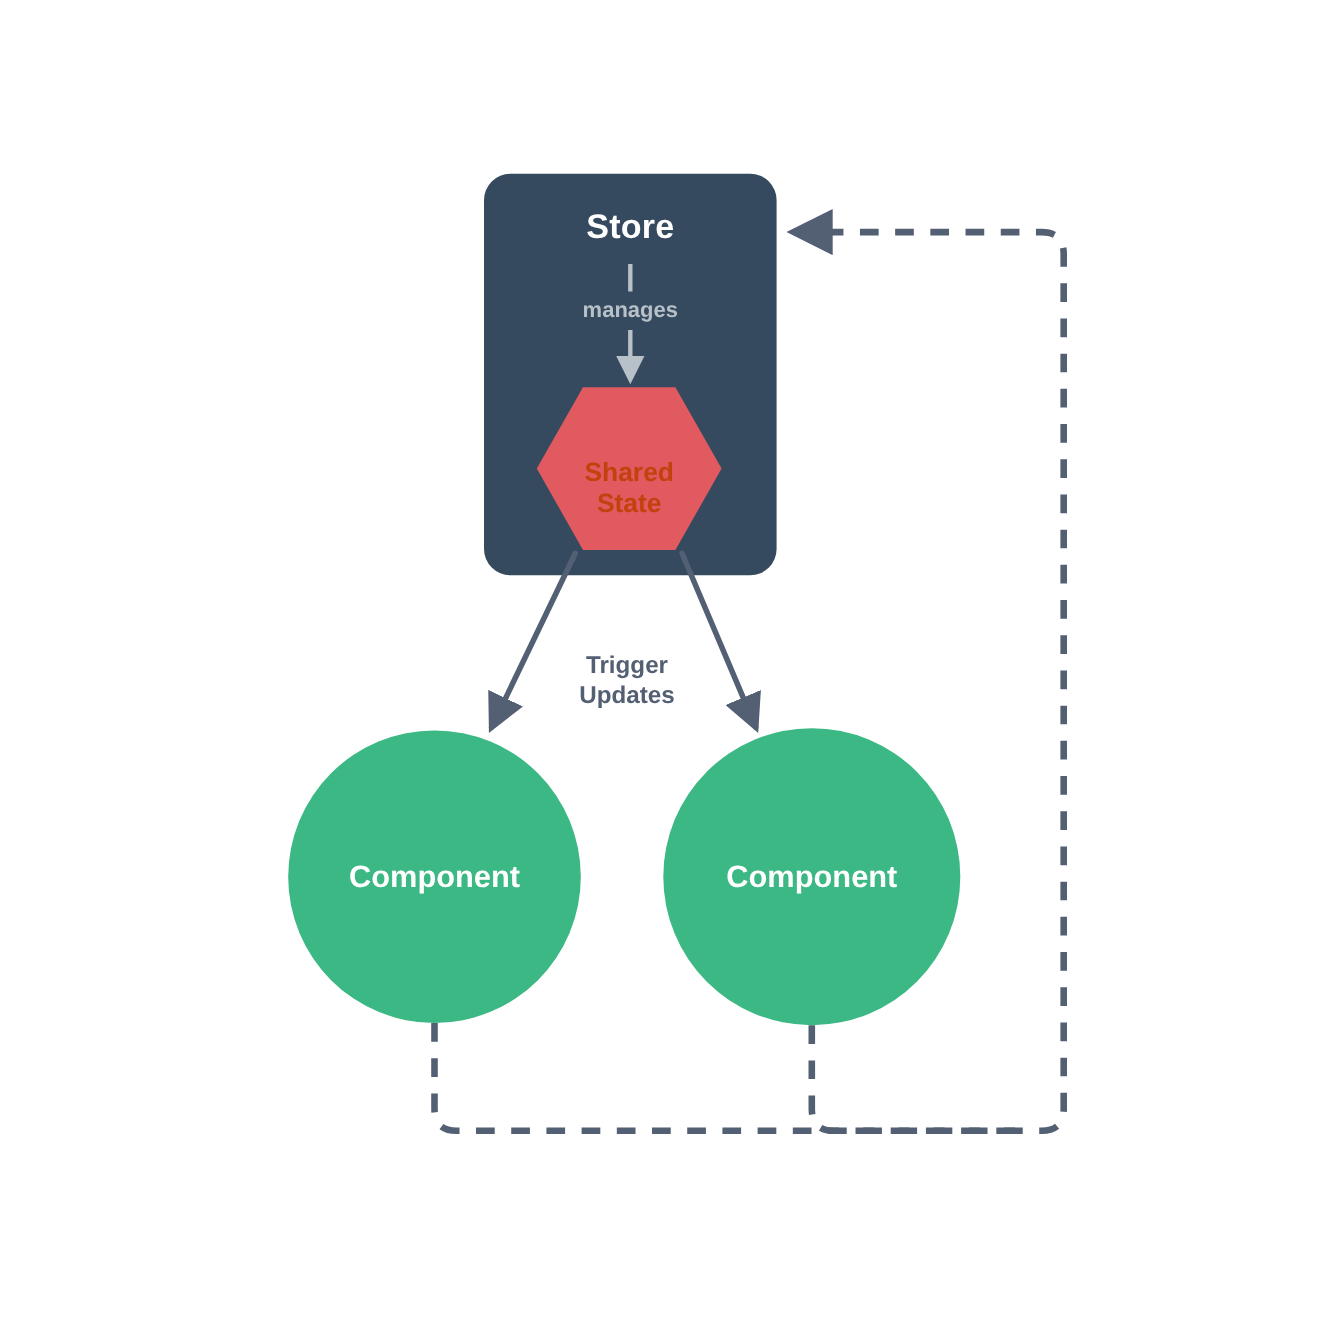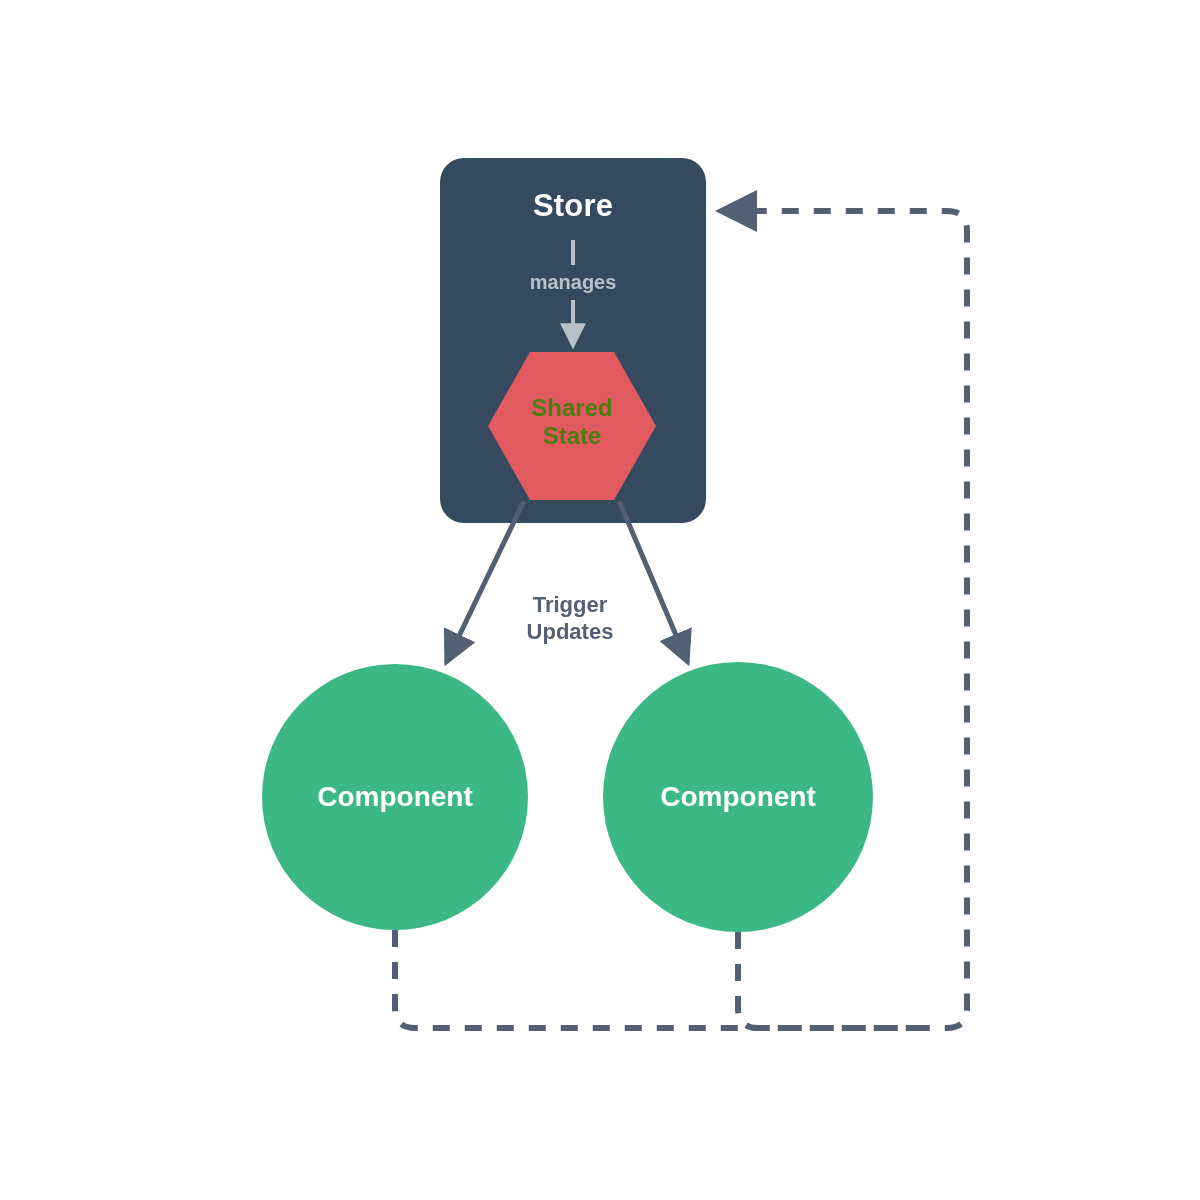--- a/index.html
+++ b/index.html
@@ -42,24 +42,24 @@
   }
   #manages-label {
     left: 440px;
     top: 271px;
     width: 266px;
     font-size: 20px;
     color: #b8c0c8;
   }
   #shared-state-label {
     left: 488px;
-    top: 394px;
+    top: 416px;
     width: 168px;
     font-size: 24px;
-    color: #4d7c0f;
+    color: #c2410c;
   }
   #component-left-label {
     left: 262px;
     top: 780px;
     width: 266px;
     font-size: 28px;
     color: #ffffff;
   }
   #component-right-label {
     left: 605px;

